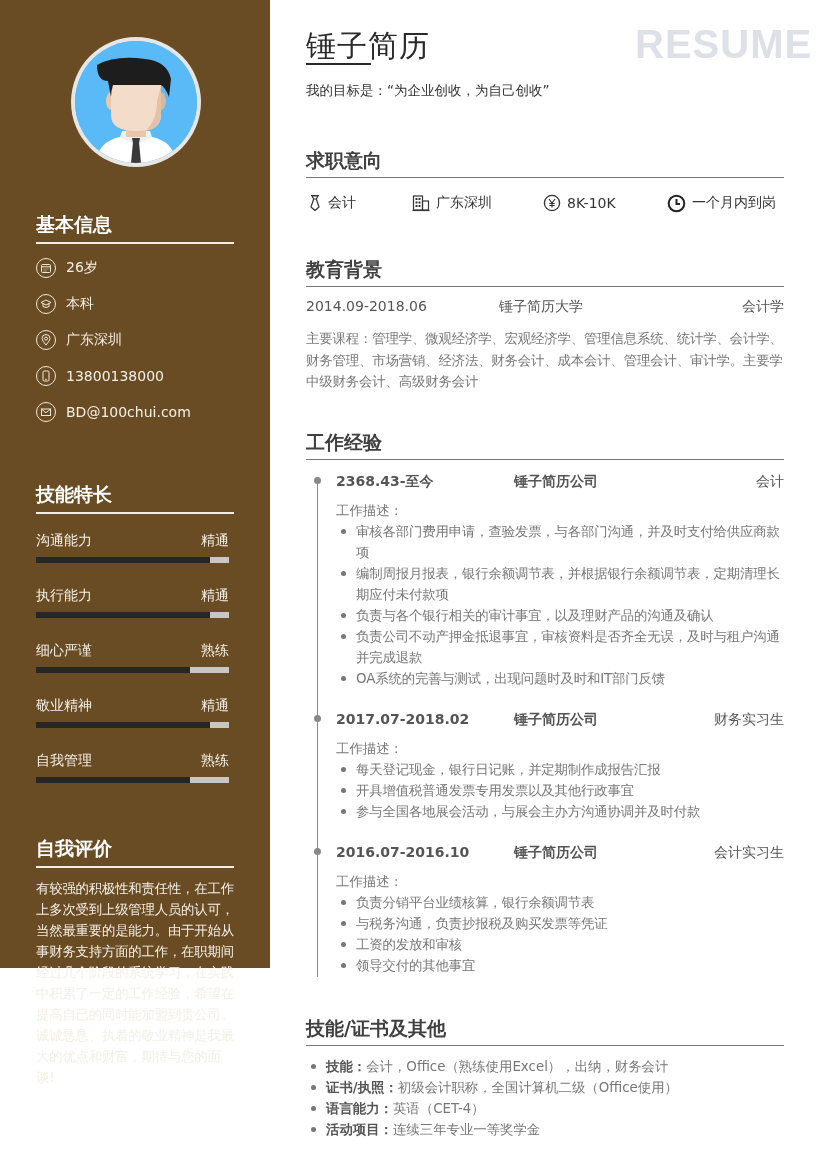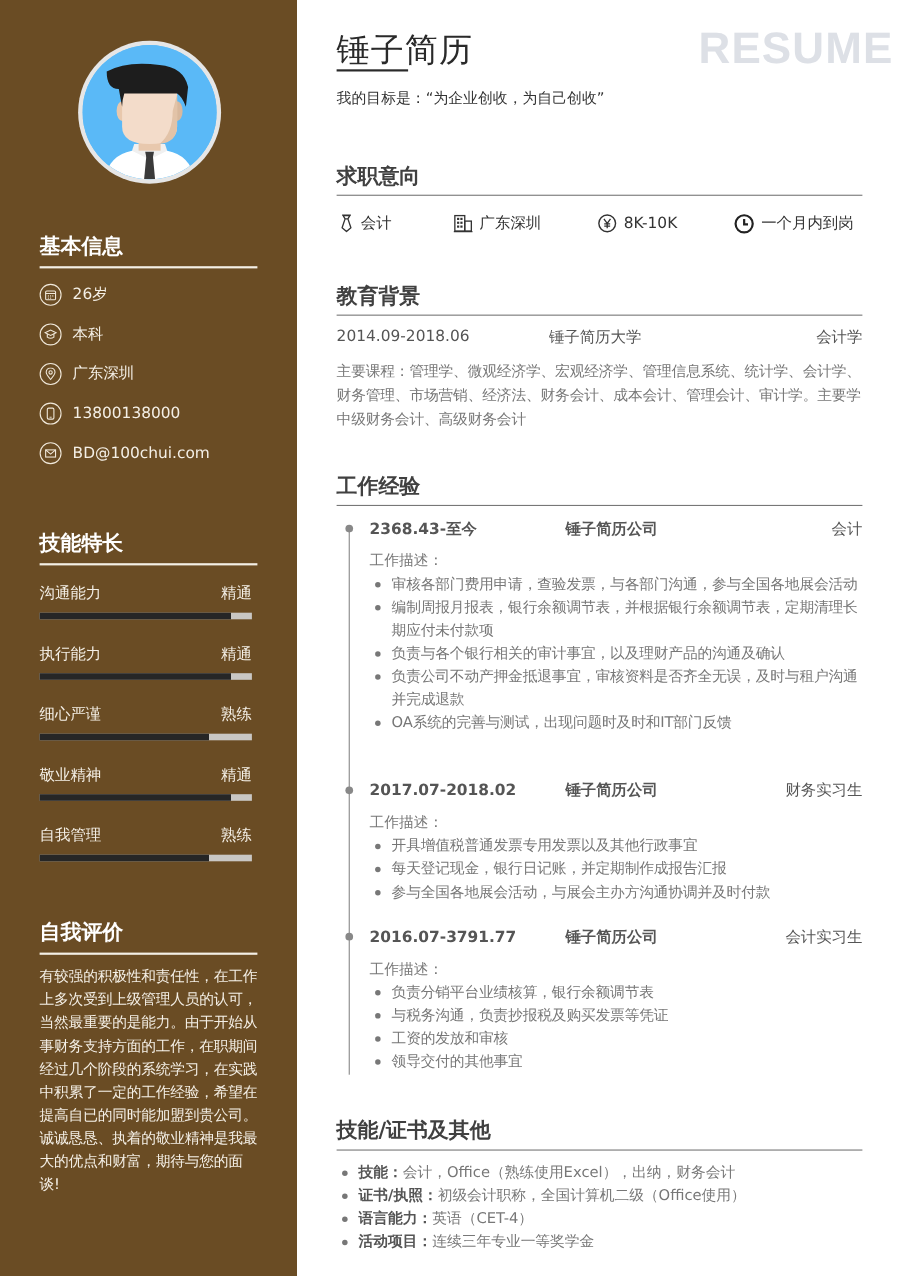--- a/index.html
+++ b/index.html
@@ -1,20 +1,20 @@
 <!DOCTYPE html>
 <html><head>
 <meta charset="utf-8">
 <style>
   * { margin:0; padding:0; box-sizing:border-box; }
   html, body { width:820px; height:1160px; background:#ffffff; overflow:hidden; }
   body { font-family: "DejaVu Sans", "Liberation Sans", sans-serif; position:relative; color:#555; }
 
   
-  .sidebar { position:absolute; left:0; top:0; width:270px; height:1160px; background:#6a4c24; color:#f2ece2; }
+  .sidebar { position:absolute; left:0; top:0; width:270px; height:968px; background:#6a4c24; color:#f2ece2; }
   .avatar { position:absolute; left:71px; top:37px; width:130px; height:130px; border-radius:50%; background:#e6e6e6; padding:4px; }
   .avatar-inner { width:122px; height:122px; border-radius:50%; background:#5ab9f7; overflow:hidden; position:relative; }
   .avatar svg { display:block; }
 
   .side-section { position:absolute; left:36px; width:198px; }
   .side-title { font-size:19px; font-weight:bold; color:#ffffff; height:32px; line-height:28px; }
   .side-rule { height:2px; background:#f4efe6; width:198px; }
 
   .info-row { display:flex; align-items:center; height:36px; font-size:14px; color:#f4efe6; }
   .info-icon { width:20px; height:20px; border:1.4px solid #f0e8da; border-radius:50%; display:flex; align-items:center; justify-content:center; margin-right:10px; flex-shrink:0; }
@@ -266,47 +266,47 @@
 
   <div class="job" style="top:472px;">
     <div class="job-dot"></div>
     <div class="job-head">
       <span class="job-date">2368.43-至今</span>
       <span class="job-company">锤子简历公司</span>
       <span class="job-role">会计</span>
     </div>
     <div class="job-desc-label">工作描述：</div>
     <ul class="job-list">
-      <li>审核各部门费用申请，查验发票，与各部门沟通，参与全国各地展会活动</li>
+      <li>审核各部门费用申请，查验发票，与各部门沟通，并及时支付给供应商款项</li>
       <li>编制周报月报表，银行余额调节表，并根据银行余额调节表，定期清理长期应付未付款项</li>
       <li>负责与各个银行相关的审计事宜，以及理财产品的沟通及确认</li>
       <li>负责公司不动产押金抵退事宜，审核资料是否齐全无误，及时与租户沟通并完成退款</li>
       <li>OA系统的完善与测试，出现问题时及时和IT部门反馈</li>
     </ul>
   </div>
 
   <div class="job" style="top:710px;">
     <div class="job-dot"></div>
     <div class="job-head">
       <span class="job-date">2017.07-2018.02</span>
       <span class="job-company">锤子简历公司</span>
       <span class="job-role">财务实习生</span>
     </div>
     <div class="job-desc-label">工作描述：</div>
     <ul class="job-list">
+      <li>每天登记现金，银行日记账，并定期制作成报告汇报</li>
       <li>开具增值税普通发票专用发票以及其他行政事宜</li>
-      <li>每天登记现金，银行日记账，并定期制作成报告汇报</li>
       <li>参与全国各地展会活动，与展会主办方沟通协调并及时付款</li>
     </ul>
   </div>
 
   <div class="job" style="top:843px;">
     <div class="job-dot"></div>
     <div class="job-head">
-      <span class="job-date">2016.07-3791.77</span>
+      <span class="job-date">2016.07-2016.10</span>
       <span class="job-company">锤子简历公司</span>
       <span class="job-role">会计实习生</span>
     </div>
     <div class="job-desc-label">工作描述：</div>
     <ul class="job-list">
       <li>负责分销平台业绩核算，银行余额调节表</li>
       <li>与税务沟通，负责抄报税及购买发票等凭证</li>
       <li>工资的发放和审核</li>
       <li>领导交付的其他事宜</li>
     </ul>

